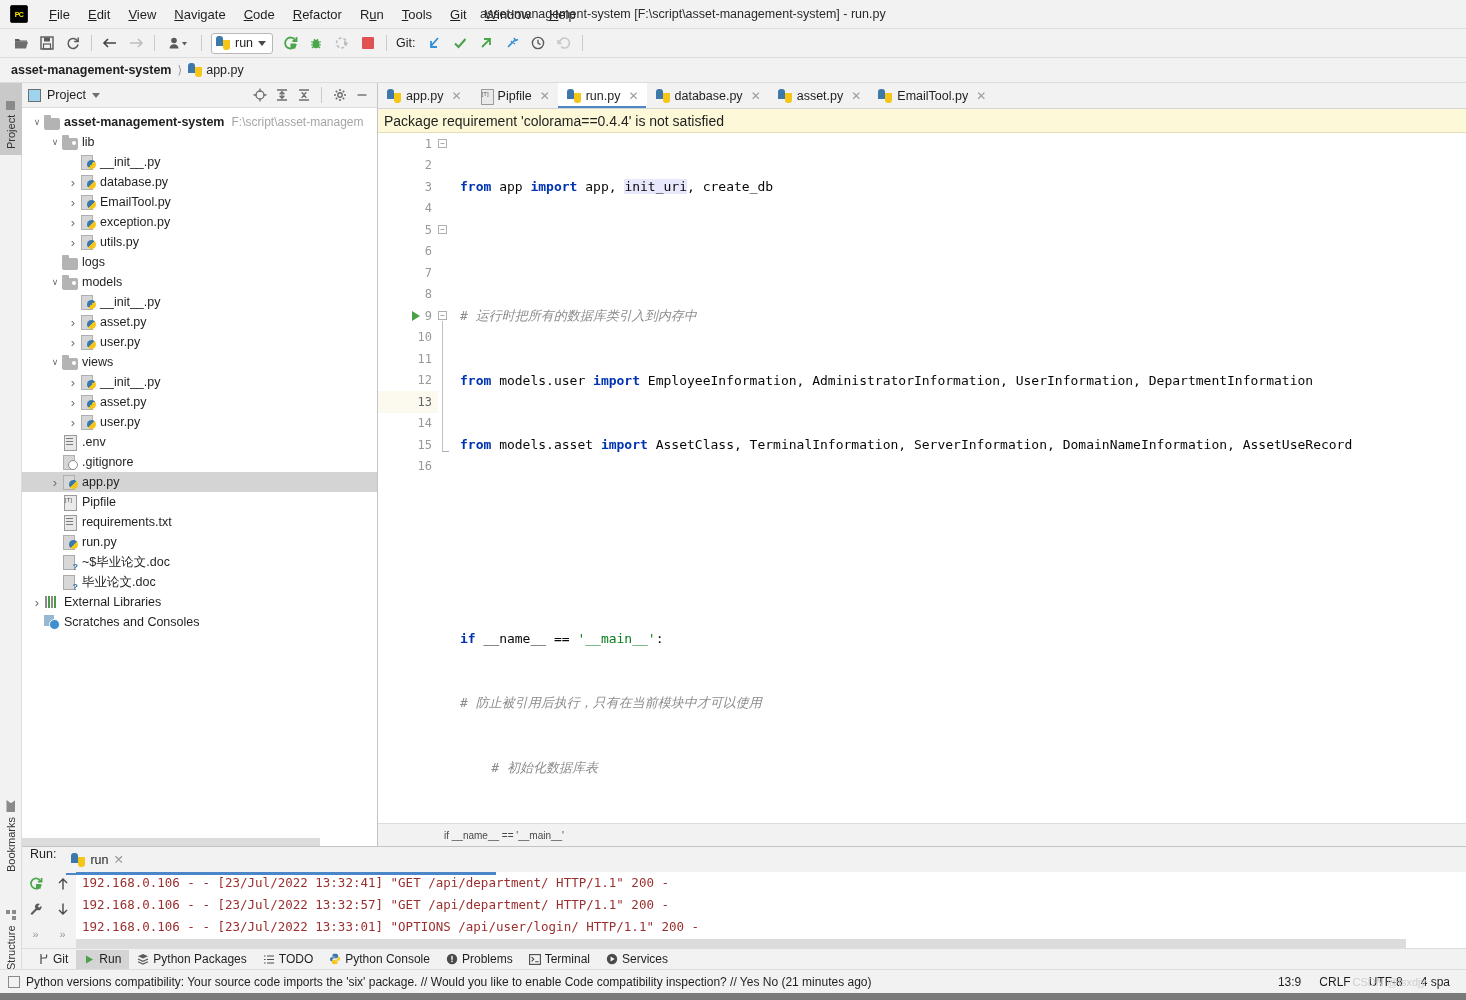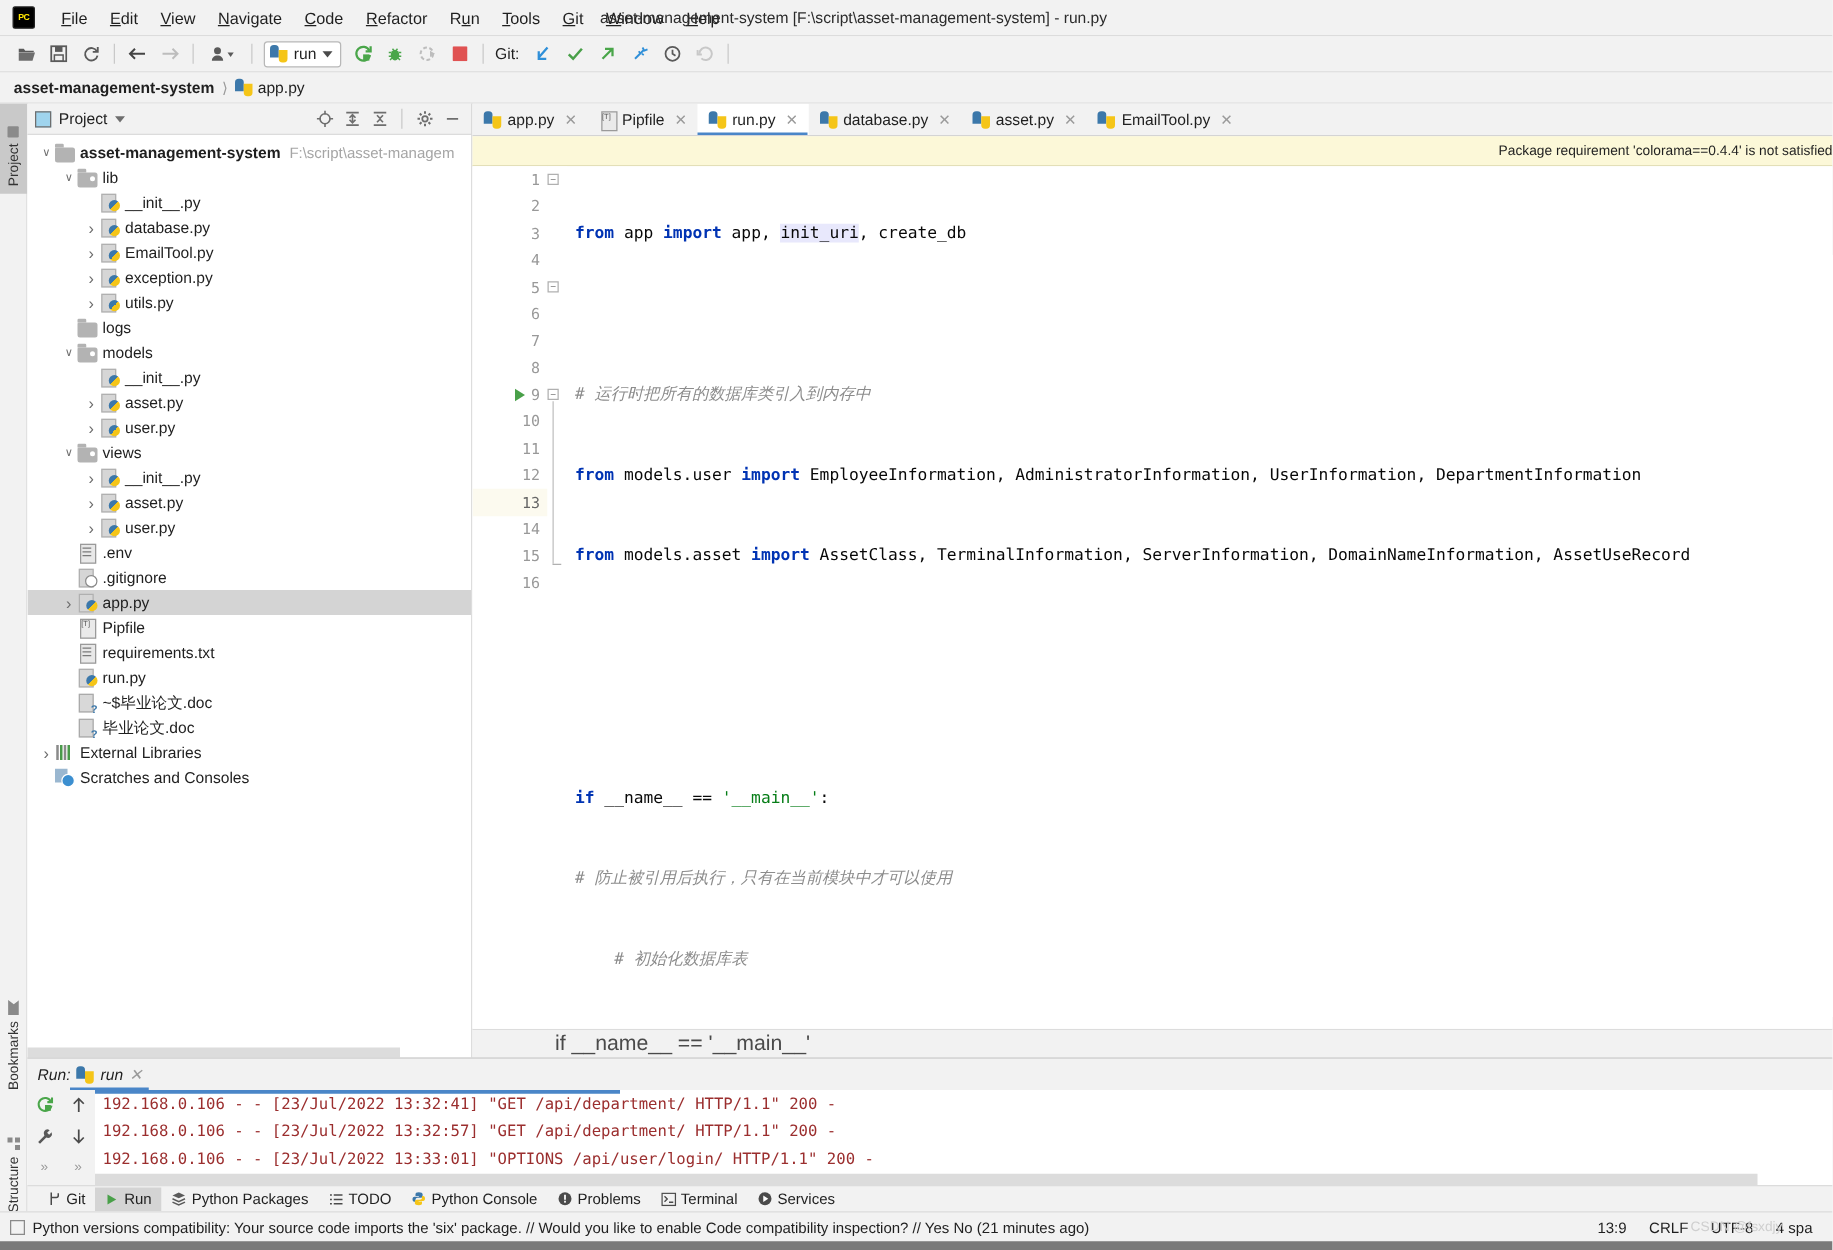--- a/index.html
+++ b/index.html
@@ -172,21 +172,21 @@
   }
   .tab.active { background:#fff; }
   .tab.active::after {
     content:""; position:absolute; left:0; right:0; bottom:0; height:2px; background:#4a86c8;
   }
   .tab .x { color:#9a9a9a; font-size:12px; margin-left:3px; }
 
   .warnbar {
     height:24px; background:#fcf8d8; border-bottom:1px solid #e3dfb8;
     display:flex; align-items:center; padding-left:6px;
-    font-size:11px; color:#1f1f1f;justify-content:flex-end;
+    font-size:14px; color:#1f1f1f;
   }
 
   .code-wrap { flex:1; display:flex; position:relative; background:#fff; overflow:hidden; }
   .gutter {
     width:60px; background:#fff; position:relative; flex:none;
     font-family:"DejaVu Sans Mono","Liberation Mono",monospace; font-size:12px;
   }
   .gutter-line {
     height:21.5px; display:flex; align-items:center; justify-content:flex-end;
     padding-right:6px; color:#999999;
@@ -210,30 +210,30 @@
   }
   .cline { height:21.5px; white-space:pre; }
   .k { color:#0033b3; font-weight:bold; }
   .cm { color:#8c8c8c; font-style:italic; }
   .st { color:#067d17; }
   .hl { background:#e8e8fc; }
 
   .editor-breadcrumb {
     height:23px; background:#f2f2f2; border-top:1px solid #dcdcdc;
     display:flex; align-items:center; padding-left:66px;
-    font-size:17px; color:#4a4a4a;
+    font-size:10px; color:#4a4a4a;
   }
 
   
   .run-panel {
     position:absolute; left:22px; top:846px; width:1444px; height:102px;
     background:#f2f2f2; border-top:1px solid #c4c4c4;
     display:flex; flex-direction:column;
   }
-  .run-header { height:25px; display:flex; align-items:center; padding-left:8px; background:#f2f2f2;font-style:italic;}
+  .run-header { height:25px; display:flex; padding-left:8px; gap:10px; background:#f2f2f2;}
   .run-label { font-size:12.5px; color:#1f1f1f; }
   .run-tab {
     display:flex; align-items:center; gap:5px; font-size:12.5px; color:#1f1f1f;
     padding:2px 5px; position:relative; cursor:default;
   }
   .run-tab::after { content:""; position:absolute; left:0;right:0;bottom:-3px;height:2px;background:#4a86c8; }
   .run-tab .x { color:#9a9a9a; }
   .run-body { flex:1; display:flex; background:#fff; }
   .run-side { width:54px; background:#f2f2f2; display:flex; }
   .run-side-col { width:27px; display:flex; flex-direction:column; align-items:center; padding-top:4px; gap:9px;}

